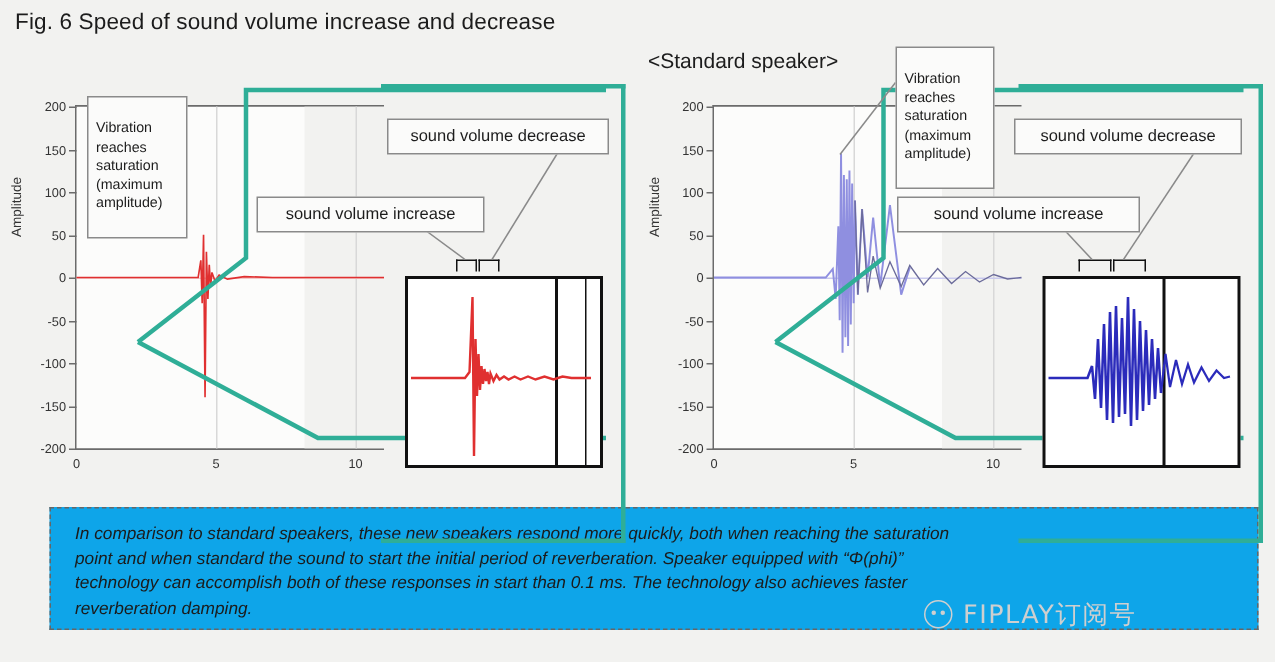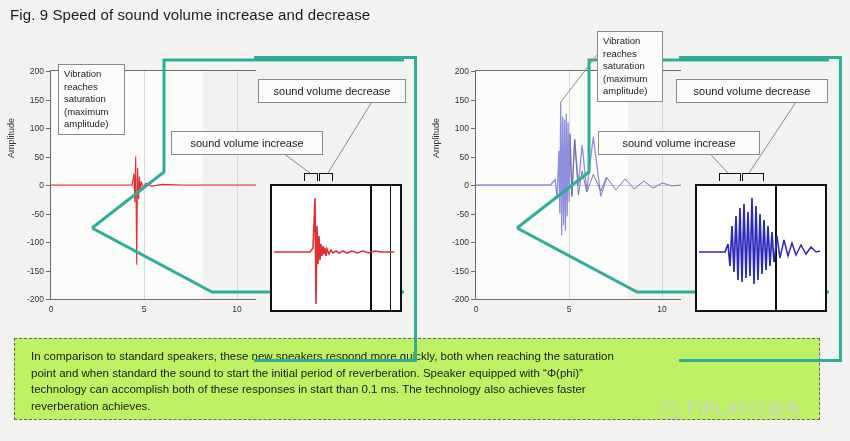--- a/index.html
+++ b/index.html
@@ -71,21 +71,21 @@
   svg.wave{position:absolute;left:0;top:0;overflow:visible;}
 
   
   .callout{
     position:absolute;
     background:#fbfbfa;
     border:1px solid #8a8a8a;
     font-size:9.5px;
     line-height:12.5px;
     color:#1c1c1c;
-    padding:3px 5px;
+    padding:15px 5px;
     box-sizing:border-box;
     z-index:6;
   }
   .callout.big{font-size:11px;line-height:14px;padding:4px 7px;}
 
   
   .teal-frame{
     position:absolute;
     border:3px solid #2fae97;
     background:transparent;
@@ -105,33 +105,34 @@
     position:absolute;
     border:1.5px solid #111;
     border-bottom:none;
     height:7px;
     z-index:5;
   }
   svg.leader{position:absolute;z-index:5;overflow:visible;}
 
   
   .note{
-    position:absolute;left:14px;top:338px;width:806px;height:82px;
+    position:absolute;left:33px;top:338px;width:806px;height:82px;
     border:1px dashed #666;
-    background:#bef264;
+    background:#0ea5e9;
     box-sizing:border-box;
     padding:9px 16px;
+    font-style:italic;
   }
   .note p{
     margin:0;font-size:11.5px;line-height:16.5px;color:#1b1b1b;
   }
 
   
   .watermark{
-    position:absolute;left:661px;top:398px;
+    position:absolute;left:616px;top:398px;
     display:flex;align-items:center;gap:7px;
     color:#cfcfcf;font-size:17px;letter-spacing:1px;
     z-index:9;
   }
   .watermark .wm-logo{
     width:17px;height:17px;border:1.5px solid #cfcfcf;border-radius:50%;
     position:relative;flex:0 0 auto;
   }
   .watermark .wm-logo::before{
     content:"";position:absolute;left:4px;top:6px;width:3px;height:3px;
@@ -141,21 +142,22 @@
     content:"";position:absolute;left:10px;top:6px;width:3px;height:3px;
     border-radius:50%;background:#cfcfcf;
   }
   .wm-text{font-family:"DejaVu Sans", sans-serif;}
 </style>
 </head>
 <body>
 
 <div class="page">
 
-  <div class="fig-title">Fig. 9 Speed of sound volume increase and decrease</div>
+  <div class="fig-title">Fig. 6 Speed of sound volume increase and decrease</div>
+  <div class="sub-right">&lt;Standard speaker&gt;</div>
 
   <div class="chart left">
 
     <div class="axis-title-y">Amplitude</div>
     <div class="axis-title-x" style="left:130px;top:250px;">Time</div>
 
     <div class="plot">
       <div class="edge-top"></div>
       <div class="edge-bottom"></div>
 
@@ -286,21 +288,21 @@
   <div class="callout big" style="left:676px;top:79px;width:152px;text-align:center;">sound volume decrease</div>
 
   <svg class="leader" style="left:540px;top:55px;width:70px;height:60px;" viewBox="0 0 70 60">
     <line x1="57" y1="0" x2="20" y2="48" stroke="#8a8a8a" stroke-width="1"></line>
   </svg>
 
   <div class="note">
     <p>In comparison to standard speakers, these new speakers respond more quickly, both when reaching the saturation</p>
     <p>point and when standard the sound to start the initial period of reverberation. Speaker equipped with “Φ(phi)”</p>
     <p>technology can accomplish both of these responses in start than 0.1 ms. The technology also achieves faster</p>
-    <p>reverberation achieves.</p>
+    <p>reverberation damping.</p>
   </div>
 
   <div class="watermark">
     <span class="wm-logo"></span>
     <span class="wm-text">FIPLAY订阅号</span>
   </div>
 
 </div>
 
 </body></html>

